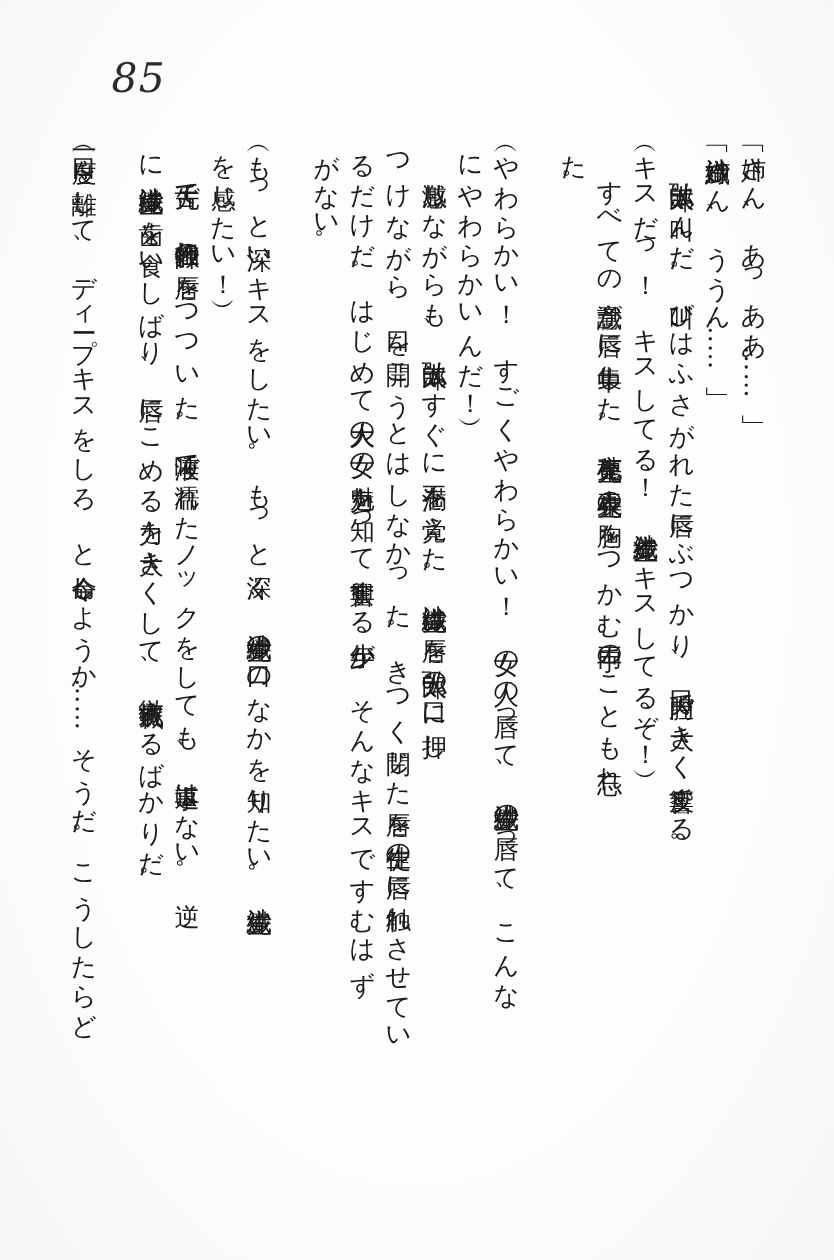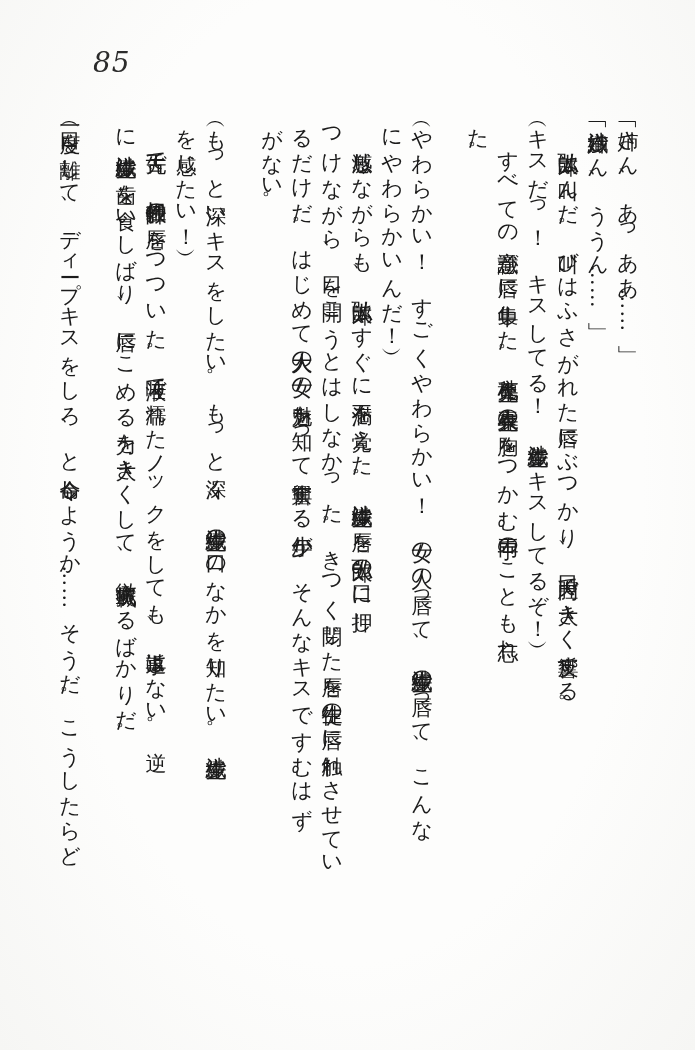--- a/index.html
+++ b/index.html
@@ -16,21 +16,21 @@
   }
   .page {
     position: absolute;
     inset: 0;
     background: radial-gradient(ellipse at 50% 45%, #fdfdfc 60%, #f6f6f4 100%);
   }
   .page-number {
     position: absolute;
     top: 46px;
     left: 93px;
-    font-size: 28px;
+    font-size: 34px;
     font-style: italic;
     color: #2b2b2b;
     letter-spacing: 1px;
   }
   .text-block {
     position: absolute;
     top: 114px;
     right: 52px;
     height: 838px;
     writing-mode: vertical-rl;

